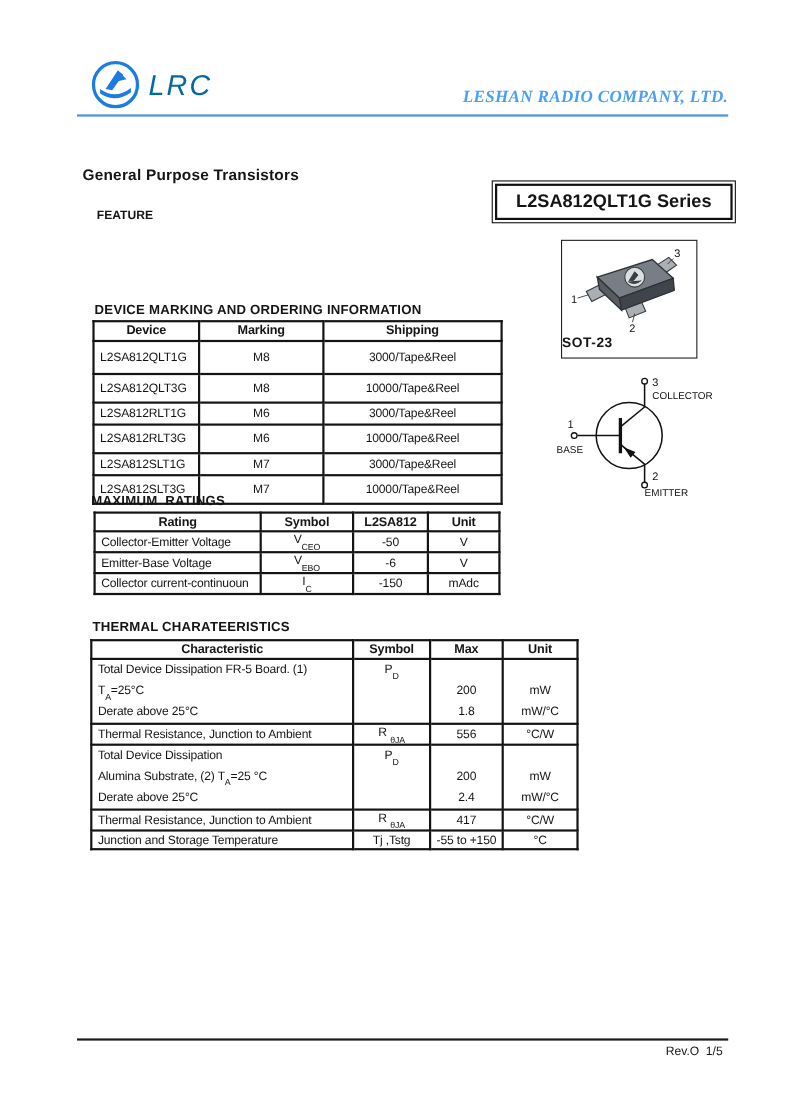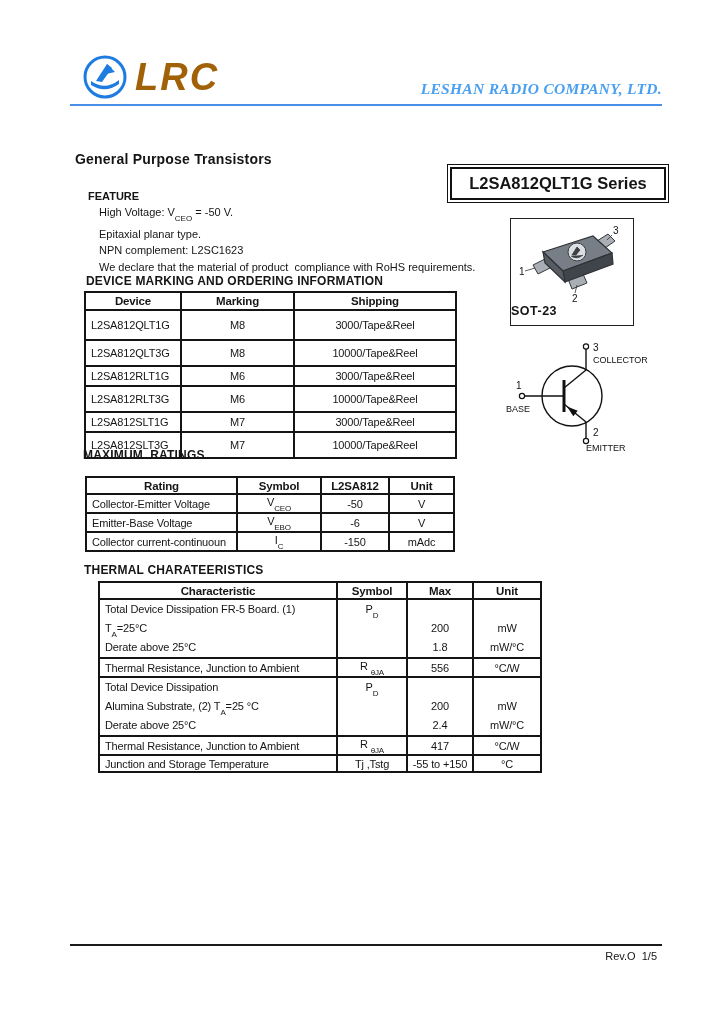--- a/index.html
+++ b/index.html
@@ -5,21 +5,21 @@
   html,body{margin:0;padding:0;background:#ffffff;}
   .page{
     position:relative;width:720px;height:1012px;background:#fff;overflow:hidden;
     font-family:"Liberation Sans",sans-serif;color:#151515;
   }
   .abs{position:absolute;}
   .ws-pre{white-space:pre;}
 
   
   .logo-wrap{left:81px;top:53px;display:flex;align-items:center;gap:6px;}
-  .logo-text{font-size:38px;font-weight:bold;font-style:italic;color:#a16207;letter-spacing:2px;line-height:1;}
+  .logo-text{font-size:26px;font-weight:normal;font-style:italic;color:#0369a1;letter-spacing:2px;line-height:1;}
   .company{right:58px;top:80px;font-family:"Liberation Serif",serif;font-style:italic;font-weight:bold;
            font-size:15.5px;color:#4aa0f0;letter-spacing:.3px;}
   .header-rule{left:70px;top:104px;width:592px;height:2px;background:#4a90e8;}
 
   
   .page-title{left:75px;top:151px;font-size:14px;font-weight:bold;letter-spacing:.2px;}
   .series-box{left:450px;top:167px;width:212px;height:29px;border:2px solid #111;outline:1px solid #111;outline-offset:2px;
               display:flex;align-items:center;justify-content:center;font-size:16.5px;font-weight:bold;background:#fff;}
 
   
@@ -63,26 +63,20 @@
   </div>
   <div class="abs company">LESHAN RADIO COMPANY, LTD.</div>
   <div class="abs header-rule"></div>
 
   <div class="abs page-title">General Purpose Transistors</div>
   <div class="abs series-box">
     <span>L2SA812QLT1G Series</span>
   </div>
 
   <div class="abs feature-heading">FEATURE</div>
-  <div class="abs feature-list">
-    <div><span>High Voltage: V</span><sub class="s">CEO</sub><span> = -50 V.</span></div>
-    <div>Epitaxial planar type.</div>
-    <div>NPN complement: L2SC1623</div>
-    <div class="ws-pre">We declare that the material of product  compliance with RoHS requirements.</div>
-  </div>
 
   <div class="abs package-box">
     <svg width="120" height="80" viewBox="0 0 120 80" style="position:absolute;left:0;top:4px;">
 
       <polygon points="22,42 36,35 41,44 27,51" fill="#a9afb4" stroke="#34383c" stroke-width="1"></polygon>
       <polygon points="57,56 72,51 76,60 61,66" fill="#a9afb4" stroke="#34383c" stroke-width="1"></polygon>
       <polygon points="86,18 97,11 104,18 94,25" fill="#a9afb4" stroke="#34383c" stroke-width="1"></polygon>
 
       <polygon points="32,29 82,13 101,30 52,48" fill="#787e85" stroke="#2e3236" stroke-width="1.2"></polygon>
       <polygon points="52,48 101,30 102,41 54,59" fill="#40454b" stroke="#2e3236" stroke-width="1.2"></polygon>
@@ -160,21 +154,21 @@
     <polygon points="67,70.5 77.7,74.8 73.3,80.2" fill="#111"></polygon>
     <text x="93" y="15" font-size="10" fill="#111">3</text>
     <text x="93" y="27" font-size="9" fill="#111">COLLECTOR</text>
     <text x="16" y="53" font-size="10" fill="#111">1</text>
     <text x="6" y="76" font-size="9" fill="#111">BASE</text>
     <text x="93" y="100" font-size="10" fill="#111">2</text>
     <text x="86" y="115" font-size="9" fill="#111">EMITTER</text>
   </svg>
 
   <div class="abs sec-heading ws-pre" style="left:83px;top:448px;">MAXIMUM  RATINGS</div>
-  <table class="tbl abs" style="left:85px;top:465px;width:368px;margin-top:11px;">
+  <table class="tbl abs" style="left:85px;top:465px;width:368px;">
     <colgroup>
         <col style="width:151px">
         <col style="width:84px">
         <col style="width:68px">
         <col style="width:65px">
       </colgroup>
     <tbody>
         <tr style="height:17px">
       <th>Rating</th>
       <th>Symbol</th>
@@ -196,21 +190,21 @@
     <tr style="height:19px">
       <td class="lft">Collector current-continuoun</td>
       <td><span>I</span><sub class="s">C</sub></td>
       <td>-150</td>
       <td>mAdc</td>
     </tr>
   </tbody>
     </table>
 
   <div class="abs sec-heading" style="left:84px;top:563px;">THERMAL CHARATEERISTICS</div>
-  <table class="tbl abs" style="left:98px;top:581px;width:442px;border-radius:11px;">
+  <table class="tbl abs" style="left:82px;top:581px;width:442px;border-radius:11px;">
     <colgroup>
         <col style="width:238px">
         <col style="width:70px">
         <col style="width:66px">
         <col style="width:68px">
       </colgroup>
     <tbody>
         <tr style="height:17px">
       <th>Characteristic</th>
       <th>Symbol</th>

